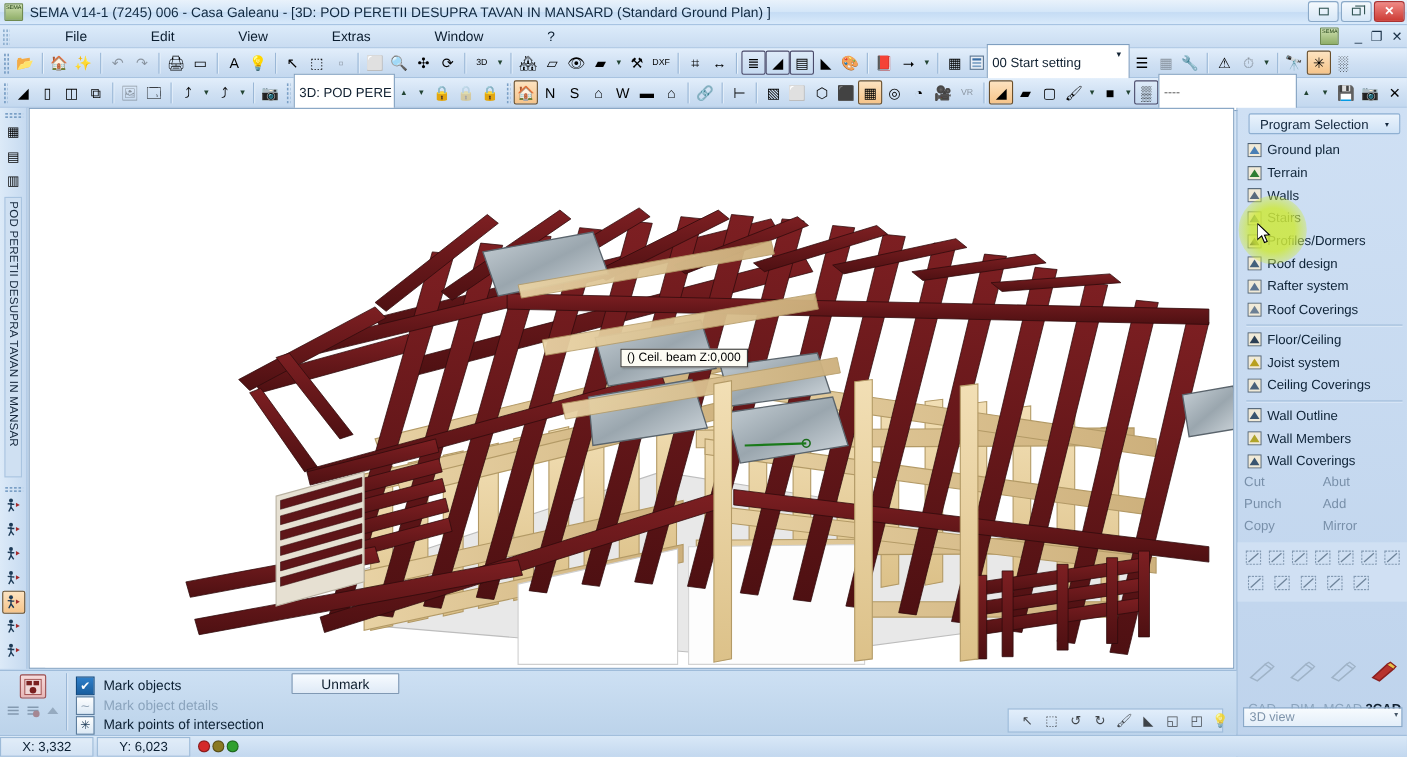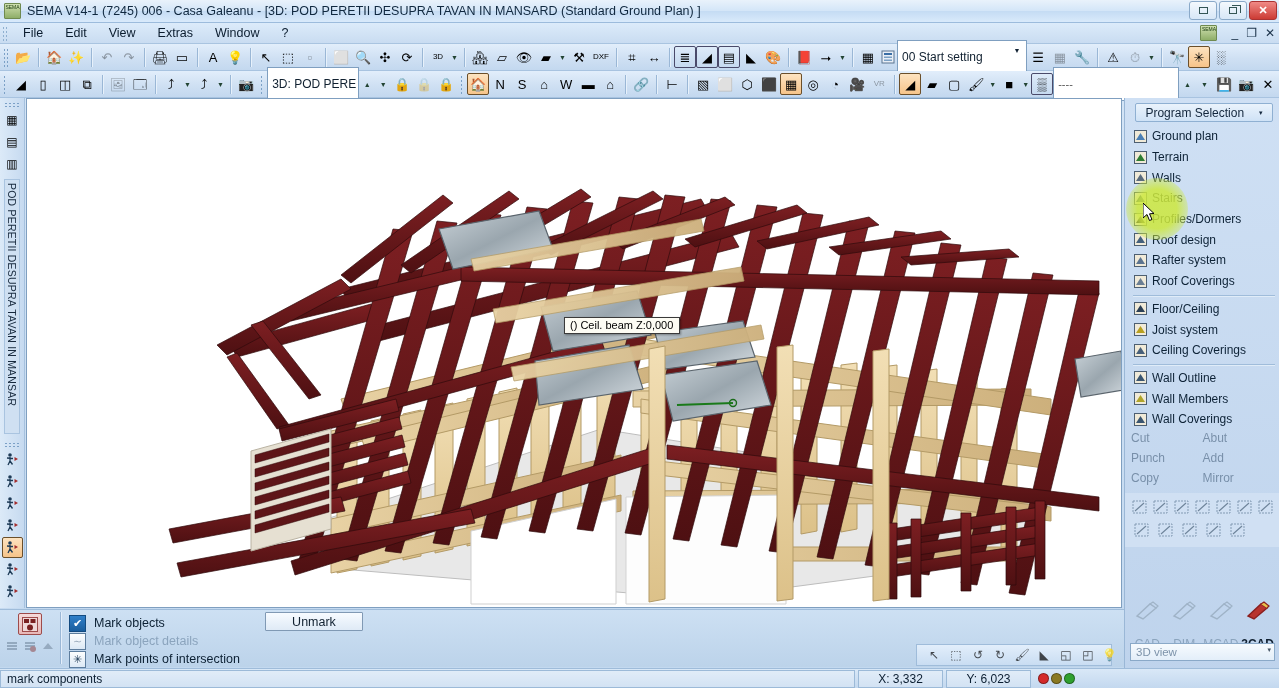--- a/index.html
+++ b/index.html
@@ -38,21 +38,21 @@
   }
   .win-btn.close { background: linear-gradient(#f08a86,#cc3b34); border-color:#a33; color:#fff; font-weight:bold;}
   .win-btn .sq { width:9px;height:7px;border:1px solid #355; }
   .win-btn .sq2 { width:8px;height:7px;border:1px solid #355; position:relative;}
   .win-btn .sq2::after{content:"";position:absolute;left:2px;top:-3px;width:8px;height:7px;border:1px solid #355;border-bottom:none;border-left:none;}
 
   
   .menubar {
     position:absolute; left:0; top:23px; width:1279px; height:21px;
     background: linear-gradient(#dcebfa,#c9dcf1);
-    display:flex; align-items:center; border-bottom:1px solid #a9c4e0;
+    display:flex; align-items:center; border-bottom:1px solid #a9c4e0;gap:36px;
   }
   .grip { width:7px; height:15px; margin:0 3px 0 2px;
           background-image: radial-gradient(circle, #8fb0d0 38%, transparent 40%);
           background-size:3px 4px; }
   .menu-item { padding:2px 11px; font-size:12.5px; color:#0a1c2e; cursor:pointer; white-space:nowrap;}
   .mdi-btns { position:absolute; right:4px; top:2px; display:flex; gap:8px; color:#1a3148; font-size:12px; align-items:center;}
   .mdi-btns span { cursor:pointer; }
 
   
   .toolbar {
@@ -957,21 +957,20 @@
         <div class="tbtn" style="opacity: 0.7; font-size: 12px;">↻</div>
         <div class="tbtn" style="opacity: 0.7; font-size: 12px;">🖌</div>
         <div class="tbtn" style="opacity: 0.7; font-size: 12px;">◣</div>
         <div class="tbtn" style="opacity: 0.7; font-size: 12px;">◱</div>
         <div class="tbtn" style="opacity: 0.7; font-size: 12px;">◰</div>
         <div class="tbtn" style="opacity: 0.7; font-size: 12px;">💡</div>
       </div>
   </div>
 
   <div class="statusbar">
-    <div class="sb-cell" style="width:855px">mark components</div>
     <div class="sb-cell" style="width:85px;justify-content:center">X:  3,332</div>
     <div class="sb-cell" style="width:85px;justify-content:center">Y:  6,023</div>
     <div class="sb-lights">
       <i style="background:#d42a2a"></i>
       <i style="background:#8a7a24"></i>
       <i style="background:#2fa02f"></i>
     </div>
   </div>
 
 <div style="position: absolute; left: 1126px; top: 178px; width: 62px; height: 62px; border-radius: 50%; background: radial-gradient(circle, rgba(205, 232, 60, 0.85) 45%, rgba(205, 232, 60, 0.25) 75%, rgba(205, 232, 60, 0) 100%); pointer-events: none; z-index: 30;"></div>

